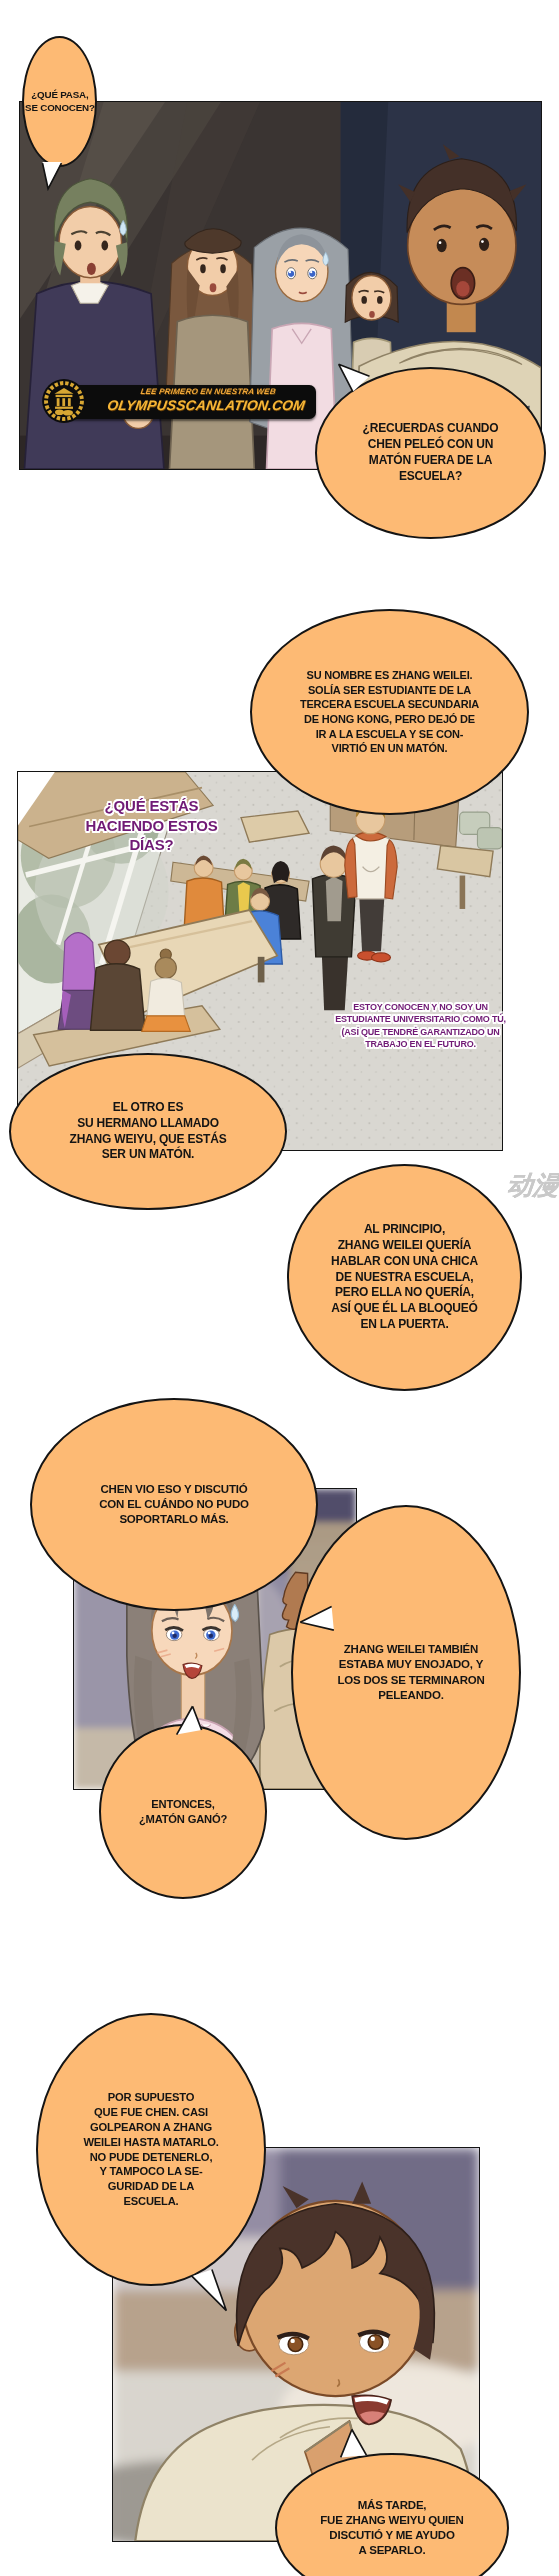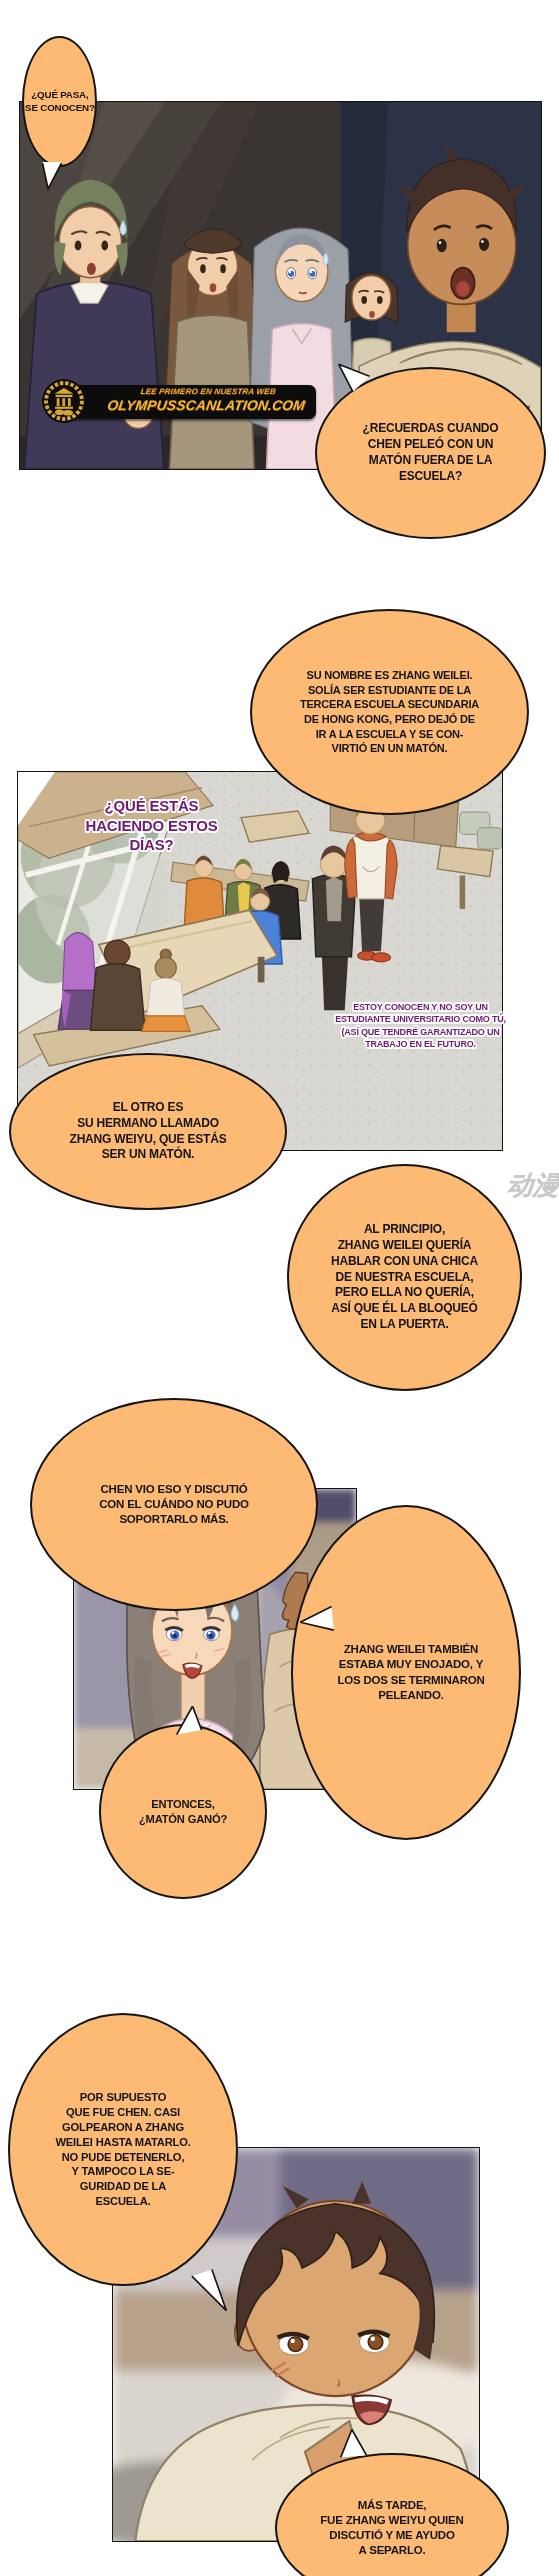--- a/index.html
+++ b/index.html
@@ -24,21 +24,21 @@
                 -1.1px 1.7px 0 #fff,1.1px 1.7px 0 #fff,-1.1px -1.7px 0 #fff,1.1px -1.7px 0 #fff;}
   
   .b1{left:22.4px;top:36px;width:75px;height:131px;}  .b1 .btext{font-size:9.8px;}
   .b2{left:315px;top:367px;width:231px;height:172px;} .b2 .btext{font-size:12px;}
   .b3{left:250px;top:609px;width:279px;height:206px;} .b3 .btext{font-size:11px;}
   .b4{left:9px;top:1053px;width:278px;height:157px;} .b4 .btext{font-size:12px;}
   .b5{left:287px;top:1164px;width:235px;height:227px;} .b5 .btext{font-size:12px;}
   .b6{left:30px;top:1398px;width:288px;height:213px;justify-content:center;} .b6 .btext{font-size:11.5px;}
   .b7{left:291px;top:1505px;width:230px;height:335px;} .b7 .btext{font-size:11.5px;margin-left:10px;}
   .b8{left:99px;top:1724px;width:168px;height:175px;} .b8 .btext{font-size:11.2px;}
-  .b9{left:8px;top:2013px;width:230px;height:273px;} .b9 .btext{font-size:11.2px;}
+  .b9{left:36px;top:2013px;width:230px;height:273px;} .b9 .btext{font-size:11.2px;}
   .b10{left:275px;top:2453px;width:234px;height:150px;} .b10 .btext{font-size:11.5px;}
   .o1{left:76px;top:796px;width:151px;font-size:15px;line-height:1.3;z-index:5;}
   .o2{left:326px;top:1001px;width:189px;font-size:9px;line-height:1.38;z-index:5;}
   
   #badge{position:absolute;left:54px;top:385px;width:262px;height:34px;z-index:4;
          background:#0c0c0c;border-radius:6.7px;box-shadow:0 1.1px 2.2px rgba(0,0,0,.5);}
   #badge-texts{position:absolute;left:49px;top:2.2px;width:208px;text-align:center;
                transform:skewX(-8deg);}
   #badge-line1{font-size:8px;font-weight:bold;font-style:italic;color:#f2a93b;
                letter-spacing:0.2px;text-shadow:0.6px 0.6px 0 #5a3a08;}

